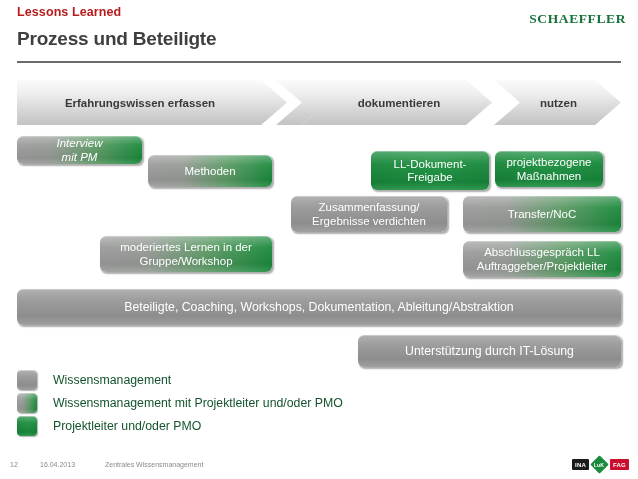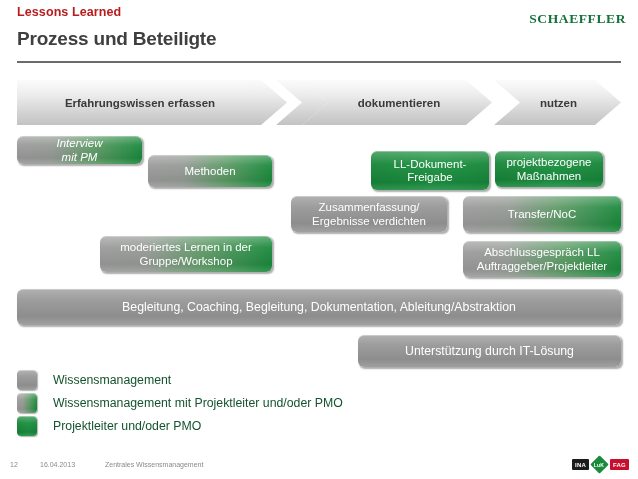--- a/index.html
+++ b/index.html
@@ -112,21 +112,21 @@
     </div>
   <div class="bx g-mix" style="left:463px;top:196px;width:158px;height:36px;">
       <span>Transfer/NoC</span>
     </div>
 
   <div class="bx g-mix" style="left:463px;top:241px;width:158px;height:36px;">
       <span>Abschlussgespräch LL<br>Auftraggeber/Projektleiter</span>
     </div>
 
   <div class="bx g-gray" style="left:17px;top:289px;width:604px;height:36px;font-size:12.3px;">
-      <span>Begleitung, Coaching, Begleitung, Dokumentation, Ableitung/Abstraktion</span>
+      <span>Beteiligte, Coaching, Workshops, Dokumentation, Ableitung/Abstraktion</span>
     </div>
   <div class="bx g-gray" style="left:358px;top:335px;width:263px;height:32px;font-size:12.3px;">
       <span>Unterstützung durch IT-Lösung</span>
     </div>
 
   <div class="legend">
     <div class="lrow">
       <div class="sw g-gray"></div>
       <div class="ltxt">Wissensmanagement</div>
     </div>

